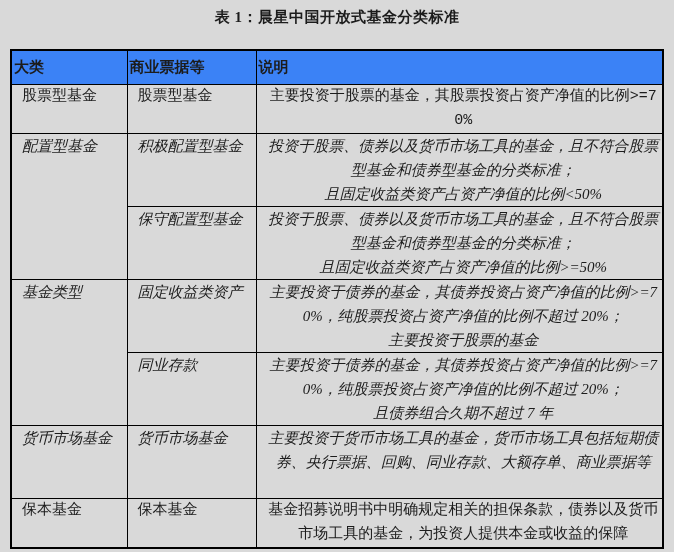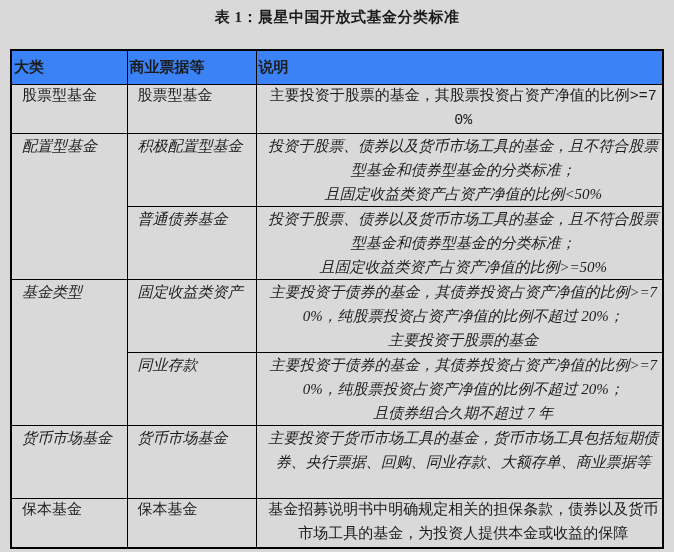--- a/index.html
+++ b/index.html
@@ -98,21 +98,21 @@
       </tr>
       <tr class="h3">
         <td rowspan="2">配置型基金</td>
         <td>积极配置型基金</td>
         <td class="desc-cell">
           <div class="desc-line">投资于股票、债券以及货币市场工具的基金，且不符合股票型基金和债券型基金的分类标准；</div>
           <div class="desc-line">且固定收益类资产占资产净值的比例&lt;50%</div>
         </td>
       </tr>
       <tr class="h3">
-        <td>普通债券基金</td>
+        <td>保守配置型基金</td>
         <td class="desc-cell">
           <div class="desc-line">投资于股票、债券以及货币市场工具的基金，且不符合股票型基金和债券型基金的分类标准；</div>
           <div class="desc-line">且固定收益类资产占资产净值的比例&gt;=50%</div>
         </td>
       </tr>
       <tr class="h3">
         <td rowspan="2">基金类型</td>
         <td>固定收益类资产</td>
         <td class="desc-cell">
           <div class="desc-line">主要投资于债券的基金，其债券投资占资产净值的比例&gt;=70%，纯股票投资占资产净值的比例不超过 20%；</div>

